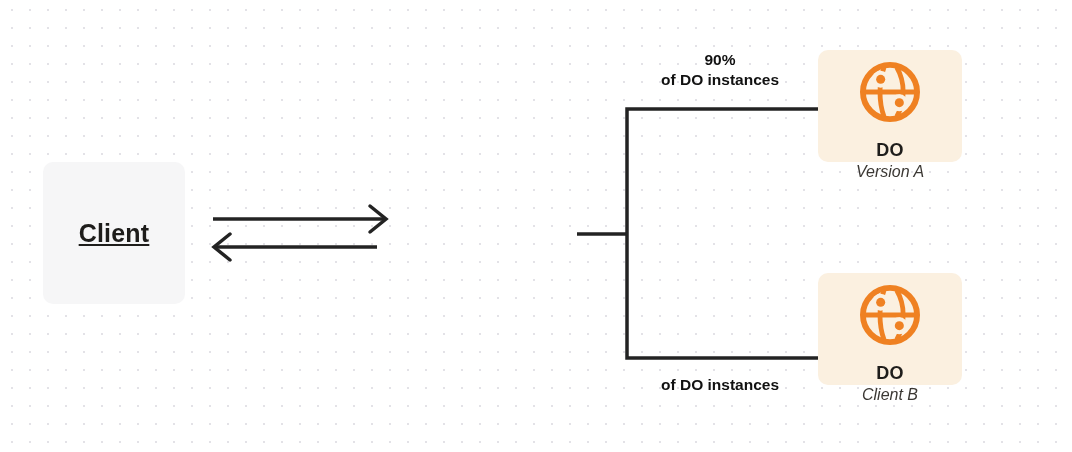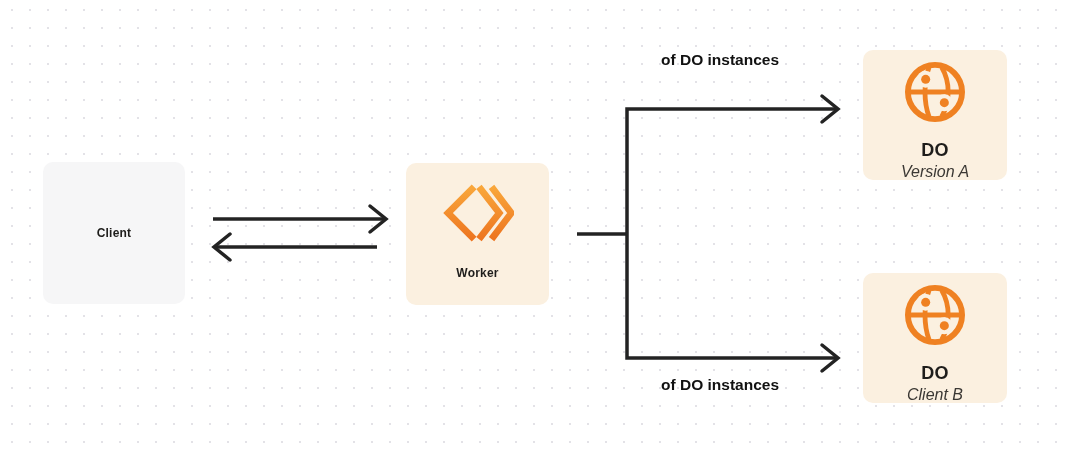--- a/index.html
+++ b/index.html
@@ -21,32 +21,33 @@
     flex-direction: column;
     align-items: center;
     box-sizing: border-box;
   }
   .client-node {
     left: 43px; top: 162px; width: 142px; height: 142px;
     background: var(--client_box_bg, #f6f6f7);
     justify-content: center;
   }
   .node-title {
-    font-size: 12px; font-weight: 700;
+    font-size: 25px; font-weight: 700;
     color: var(--title_text, #1e1d1b);
     letter-spacing: 0.2px;
+    text-decoration: underline;
   }
   .worker-node {
     left: 406px; top: 163px; width: 143px; height: 142px;
     background: var(--orange_box_bg, #fbf0e0);
   }
   .worker-node .icon-wrap { margin-top: 21px; height: 58px; }
   .worker-node .node-title { margin-top: 24px; }
   .do-node {
-    left: 863px; width: 144px; height: 130px;
+    left: 818px; width: 144px; height: 112px;
     background: var(--orange_box_bg, #fbf0e0);
     text-align: right;
   }
   .do-node-a { top: 50px; }
   .do-node-b { top: 273px; }
   .do-node .icon-wrap { margin-top: 10px; height: 64px; }
   .do-title {
     margin-top: 16px; font-size: 18px; font-weight: 700;
     color: var(--title_text, #1e1d1b); letter-spacing: 0.3px; line-height: 20px;
   }
@@ -98,38 +99,23 @@
 
     <path class="shaft" d="M838,109 L627,109 L627,358 L838,358"></path>
     <path class="head" d="M822,96 L838,109 L822,122"></path>
     <path class="head" d="M822,345 L838,358 L822,371"></path>
   </svg>
 
   <div class="node client-node">
     <div class="node-title">Client</div>
   </div>
 
-  <div class="node worker-node">
-    <span class="icon-wrap">
-      <svg class="workers-icon" width="72" height="58" viewBox="0 0 74 60">
-        <defs>
-          <linearGradient id="wgrad" x1="0" y1="0" x2="0" y2="1">
-            <stop offset="0" stop-color="#f9a73b"></stop>
-            <stop offset="1" stop-color="#ed7520"></stop>
-          </linearGradient>
-        </defs>
-        <polyline points="33,3 6,30 33,57"></polyline>
-        <polyline points="38,3 59,30 38,57"></polyline>
-        <polyline points="51,3 71.5,30 51,57"></polyline>
-      </svg>
-    </span>
-    <div class="node-title">Worker</div>
-  </div>
 
   <div class="pct-label pct-top">
+    <div>90%</div>
     <div>of DO instances</div>
   </div>
   <div class="pct-label pct-bottom">
     <div>of DO instances</div>
   </div>
 
   <div class="node do-node do-node-a">
     <span class="icon-wrap">
       <svg class="globe-icon" width="66" height="64" viewBox="0 0 48 48">
         <circle class="ring" cx="24" cy="24" r="20.3"></circle>

